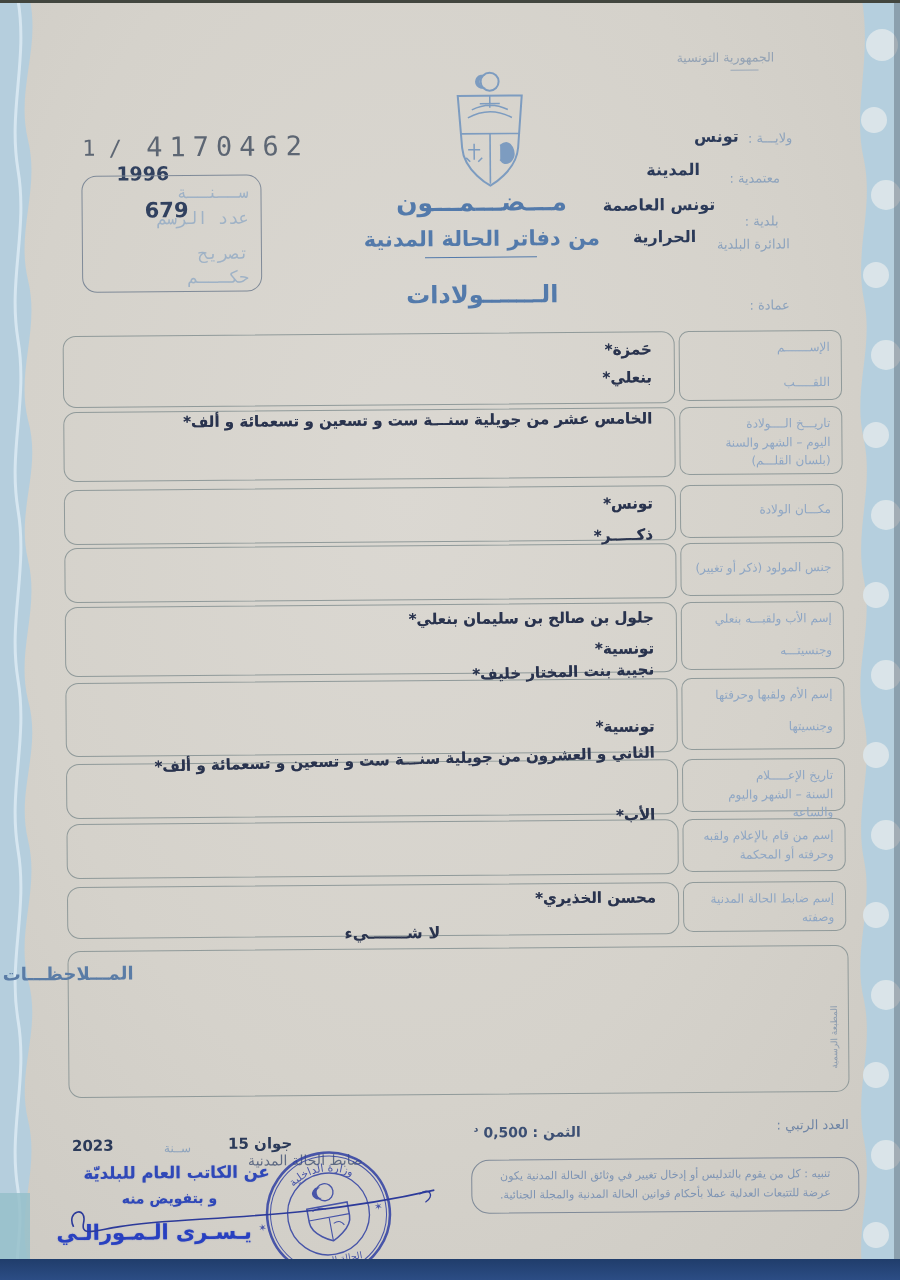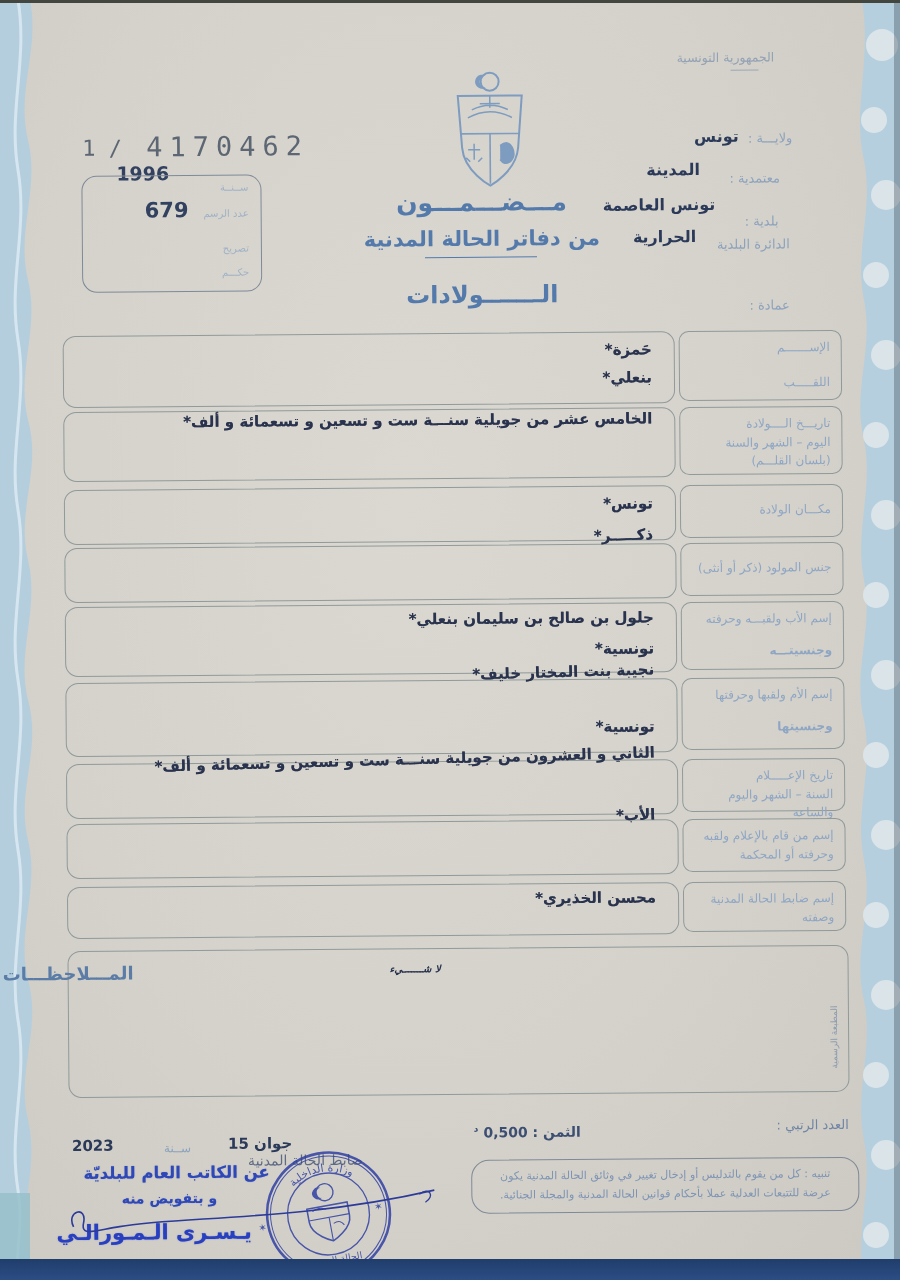--- a/index.html
+++ b/index.html
@@ -28,49 +28,49 @@
   .adm-label{color:#8da3bd;font-size:13px;}
   .adm-value{color:#2b3a59;font-weight:bold;font-size:16px;}
 
   
   .serial-prefix{left:86px;top:133px;font-size:22px;color:#5d6673;direction:ltr;font-family:"DejaVu Sans Mono",monospace;}
   .serial-num{left:150px;top:129px;font-size:27px;color:#5d6673;letter-spacing:7px;direction:ltr;
               font-family:"DejaVu Sans Mono",monospace;}
 
   
   .stamp-box{left:85px;top:173px;width:178px;height:115px;border:1.5px solid #7f8a98;border-radius:15px;z-index:2;background:transparent;}
-  .sb-label{position:absolute;right:12px;color:#9fb2c6;font-size:10px;text-align:right;}
+  .sb-label{position:absolute;right:12px;color:#9fb2c6;font-size:17px;text-align:right;font-family:Liberation Mono, monospace;}
   .hand{color:#31415f;font-weight:bold;z-index:1;}
 
   
   .title{color:#537aab;font-weight:bold;text-align:center;left:320px;width:330px;}
   .t-underline{left:428px;top:257px;width:112px;border-top:1.6px solid #537aab;}
 
   
   .vbox{position:absolute;left:65px;width:610px;border:1.4px solid #909a9a;border-radius:13px;}
   .lbox{position:absolute;left:681px;width:163px;border:1.3px solid #909a9a;border-radius:10px;
         color:#8ea6c4;font-size:12px;line-height:1.55;text-align:right;
         padding:7px 11px 0 4px;box-sizing:border-box;}
   .y0{top:333px;height:70px}.y1{top:409px;height:68px}.y2{top:487px;height:53px}
   .y3{top:545px;height:53px}.y4{top:604px;height:68px}.y5{top:680px;height:72px}
   .y6{top:761px;height:53px}.y7{top:821px;height:53px}.y8{top:884px;height:50px}
-  .gap .ll:nth-child(2){margin-top:13px;font-weight:bold;}
+  .gap .ll:nth-child(2){margin-top:13px;}
   .g16 .ll:nth-child(2){margin-top:16px;}
   .single{padding-top:15px;}
   .val{position:absolute;right:22px;left:8px;text-align:right;font-weight:bold;
        color:#29334e;font-size:15px;text-shadow:0 0 .5px rgba(41,51,78,.6);}
   .t0{top:1px}.t5{top:5px}.t8{top:8px}.t36{top:36px}.t38{top:38px}
   .tn13{top:-13px}.tn11{top:-11px}.tn9{top:-9px}
   .tilt{transform:rotate(-1.2deg);}
 
   
   .notes-box{left:65px;top:948px;width:779px;height:145px;border:1.4px solid #909a9a;border-radius:13px;}
   .notes-title{left:0;right:300px;top:960px;text-align:left;font-size:18px;font-weight:bold;color:#5a7ca6;}
   .notes-title .inner{display:inline-block;}
-  .notes-value{right:462px;top:963px;font-weight:bold;color:#29334e;font-size:10px;font-style:italic;}
+  .notes-value{right:462px;top:923px;font-weight:bold;color:#29334e;font-size:16px;}
 
   
   .side-print{left:756px;top:1035px;width:150px;transform:rotate(-90deg);transform-origin:center;
               font-size:9px;color:#8b9bae;text-align:center;}
 
   
   .ord-label{left:700px;top:1120px;width:145px;font-size:13px;color:#6f85a5;text-align:right;}
   .price{left:470px;top:1124px;width:140px;font-size:14px;color:#3c4f73;font-weight:bold;text-align:left;direction:rtl;}
   .price sup{font-size:9px;}
   .d2023{left:68px;top:1134px;font-size:15px;font-weight:bold;color:#2b3a59;}
@@ -205,24 +205,24 @@
     </div>
     <div class="lbox y1">
       <div class="ll">تاريـــخ الــــولادة</div>
       <div class="ll">اليوم – الشهر والسنة</div>
       <div class="ll">(بلسان القلـــم)</div>
     </div>
     <div class="lbox y2 single">
       <div class="ll">مكـــان الولادة</div>
     </div>
     <div class="lbox y3 single">
-      <div class="ll">جنس المولود (ذكر أو أنثى)</div>
+      <div class="ll">جنس المولود (ذكر أو تغيير)</div>
     </div>
     <div class="lbox y4 gap">
-      <div class="ll">إسم الأب ولقبـــه وحرفته</div>
+      <div class="ll">إسم الأب ولقبـــه بنعلي</div>
       <div class="ll">وجنسيتـــه</div>
     </div>
     <div class="lbox y5 gap">
       <div class="ll">إسم الأم ولقبها وحرفتها</div>
       <div class="ll">وجنسيتها</div>
     </div>
     <div class="lbox y6">
       <div class="ll">تاريخ الإعـــــلام</div>
       <div class="ll">السنة – الشهر واليوم والساعة</div>
     </div>

